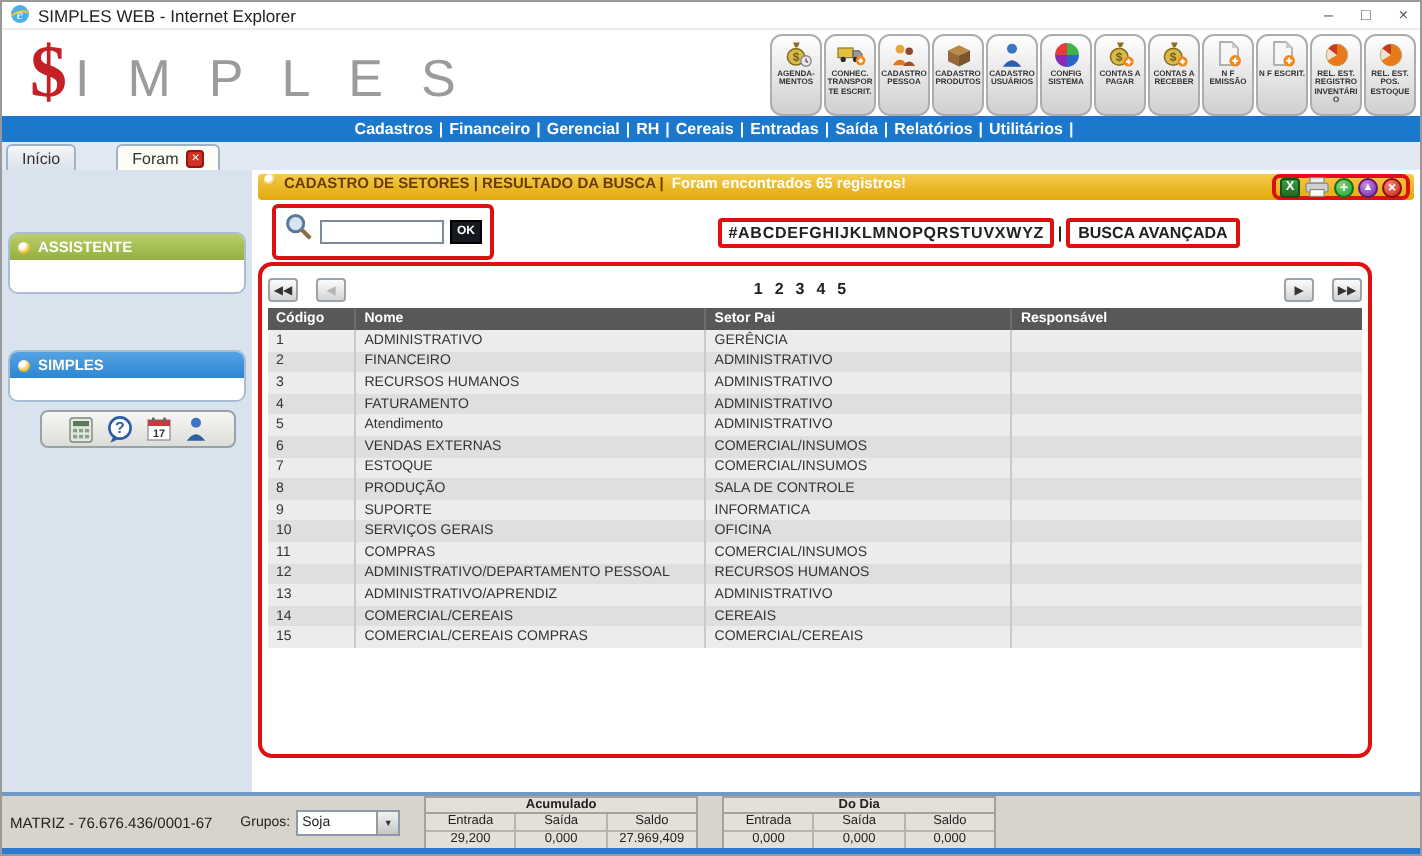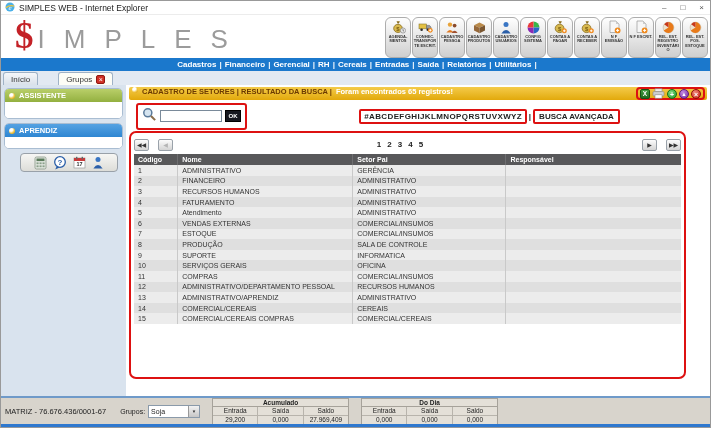--- a/index.html
+++ b/index.html
@@ -36,21 +36,21 @@
   .tabbar { height:14px; background:#e2e9f2; display:flex; align-items:flex-end; padding-left:2px; gap:20px; }
   .tab { height:13px; padding:0 7px; font-size:8px; color:#333; border:1px solid #9fb2c6; border-bottom:none;
          border-radius:3px 3px 0 0; background:linear-gradient(#f5f7fa,#d9e1ea); display:flex; align-items:center; gap:4px; cursor:pointer; }
   .tab.active { background:#fdfdf6; }
   .tabclose { width:9px; height:9px; background:#d03025; border:1px solid #901810; border-radius:2px;
               color:#fff; font-size:7px; line-height:7px; text-align:center; cursor:pointer; }
 
   
   .bodyrow { flex:1; min-height:0; display:flex; }
   .sidebar { width:125px; background:#d9e3ee; padding:3px 3px 0 3px; }
-  .panel { border:1px solid #a9bdd2; border-radius:5px; background:#fff; margin-bottom:4px; overflow:hidden; }
+  .panel { border:1px solid #a9bdd2; border-radius:5px; background:#fff; margin-bottom:4px; overflow:hidden;margin-top:28px; }
   .panel-h { height:13px; display:flex; align-items:center; gap:4px; padding:0 4px;
              color:#fff; font-size:7.5px; font-weight:bold; cursor:pointer; }
   .panel-h.green { background:linear-gradient(#b9cf69,var(--panel-green,#93b040)); }
   .panel-h.blue  { background:linear-gradient(#55a2e2,var(--panel-blue,#2e86d2)); }
   .bullet { width:6px; height:6px; border-radius:50%;
             background:radial-gradient(circle at 35% 30%, #fff 0 25%, #f0c33c 60%, #c98e12); flex:none; }
   .panel-b1 { height:16px; background:#fff; }
   .panel-b2 { height:11px; background:#fff; }
   .iconrow { margin:3px 0 0 16px; width:98px; height:19px; border:1px solid #99a1a9; border-radius:4px;
              background:linear-gradient(#f6f6f4,#dddDD8); display:flex; align-items:center; justify-content:center; gap:6px; }
@@ -310,38 +310,38 @@
       <span class="sep">|</span>
       <span class="mi">Utilitários</span>
       <span class="sep">|</span>
     </div>
 
   <div class="tabbar">
     <div class="tab">
       <span>Início</span>
     </div>
     <div class="tab active">
-      <span>Grupos</span>
+      <span>Foram</span>
       <span class="tabclose">×</span>
     </div>
   </div>
 
   <div class="bodyrow">
     <div class="sidebar">
       <div class="panel">
         <div class="panel-h green">
           <span class="bullet"></span>
           <span>ASSISTENTE</span>
         </div>
         <div class="panel-b1"></div>
       </div>
       <div class="panel">
         <div class="panel-h blue">
           <span class="bullet"></span>
-          <span>APRENDIZ</span>
+          <span>SIMPLES</span>
         </div>
         <div class="panel-b2"></div>
       </div>
       <div class="iconrow" id="sidebaricons">
           <span class="sic">
             <svg width="13" height="14" viewBox="0 0 13 14">
               <rect x="1" y="1" width="11" height="12" rx="1.5" fill="#e3e8e1" stroke="#7a8a7a" stroke-width=".7"></rect>
               <rect x="2.5" y="2.5" width="8" height="2.6" fill="#5a7a5a"></rect>
               <g fill="#8aa08a">
                 <rect x="2.5" y="6.4" width="2.1" height="1.8"></rect>

